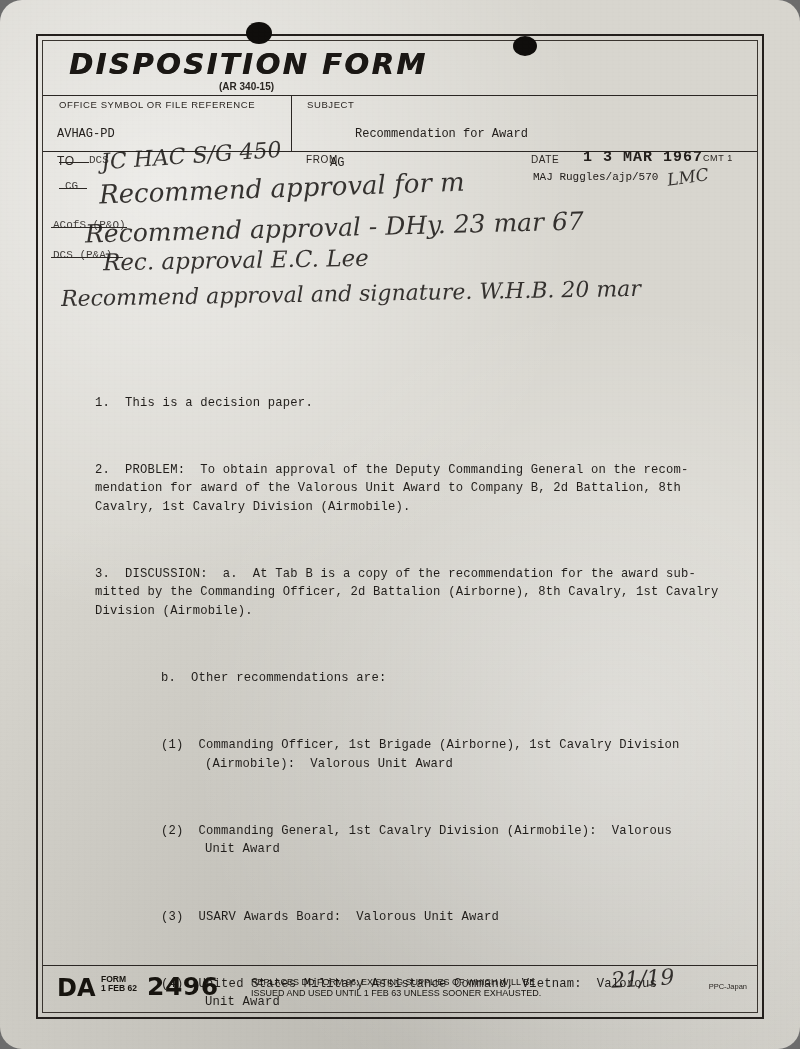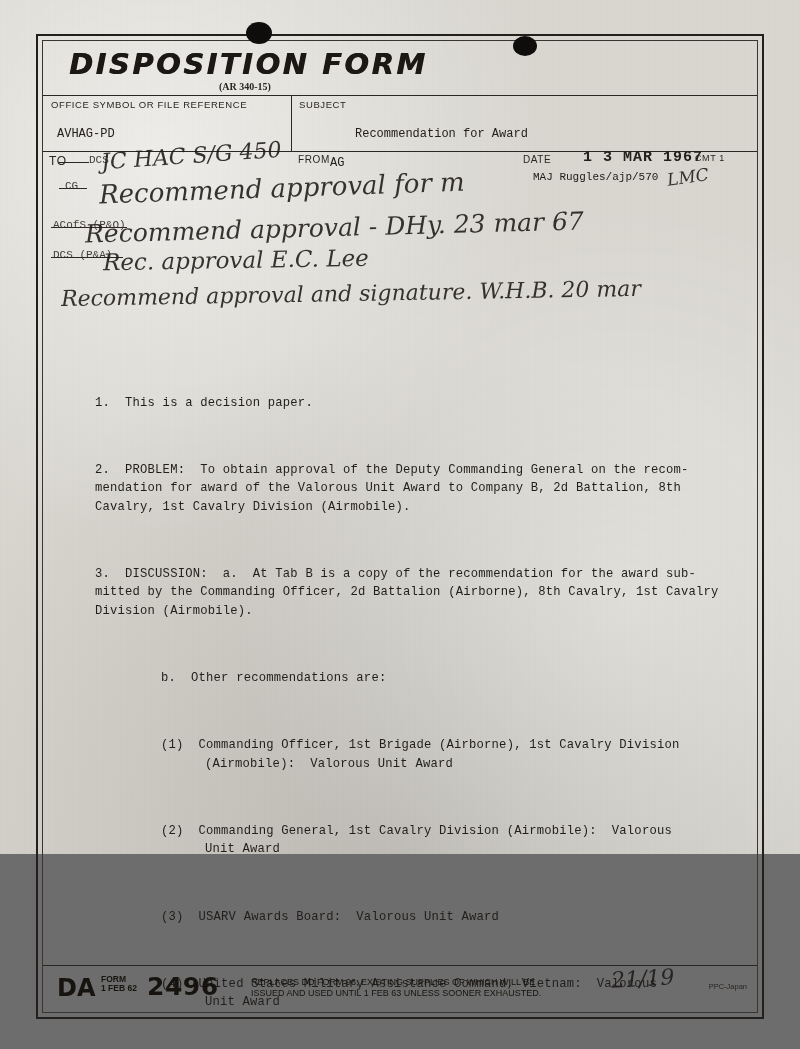--- a/index.html
+++ b/index.html
@@ -9,27 +9,28 @@
   }
   body {
     width: 800px;
     height: 1049px;
     overflow: hidden;
     font-family: "Liberation Mono", monospace;
   }
   .page {
     position: relative;
     width: 800px;
-    height: 854px;
+    height: 1049px;
     background: #d8d6cf;
     background-image:
        radial-gradient(circle at 20% 18%, rgba(255,255,255,0.55), rgba(255,255,255,0) 40%),
        radial-gradient(circle at 78% 70%, rgba(255,255,255,0.35), rgba(255,255,255,0) 45%),
        radial-gradient(circle at 50% 100%, rgba(120,118,110,0.30), rgba(255,255,255,0) 55%);
     box-sizing: border-box;
+    border-radius: 22px;
   }
   .noise {
     position: absolute;
     inset: 0;
     pointer-events: none;
     opacity: .35;
     background-image:
       repeating-linear-gradient(0deg, rgba(0,0,0,0.025) 0px, rgba(0,0,0,0) 2px, rgba(0,0,0,0) 4px),
       repeating-linear-gradient(90deg, rgba(0,0,0,0.02) 0px, rgba(0,0,0,0) 3px, rgba(0,0,0,0) 6px);
   }
@@ -69,21 +70,21 @@
     font-style: italic;
     font-size: 29px;
     letter-spacing: 2.5px;
     color: #1b1815;
     text-shadow: 0.5px 0 0 #1b1815;
   }
   .doc-subtitle {
     position: absolute;
     left: 176px;
     top: 40px;
-    font-family: Liberation Serif, serif;
+    font-family: Liberation Sans, sans-serif;
     font-weight: bold;
     font-size: 10px;
     color: #2a2622;
   }
 
   
   .punch {
     position: absolute;
     width: 26px;
     height: 22px;
@@ -102,20 +103,21 @@
     position: absolute;
     border-left: 1px solid #2b2724;
   }
 
   .hdr-label {
     position: absolute;
     font-family: "Liberation Sans", sans-serif;
     font-size: 9.5px;
     letter-spacing: .6px;
     color: #2b2622;
+    margin-left: 8px;
   }
   .typed {
     position: absolute;
     font-family: "Liberation Mono", monospace;
     font-size: 12px;
     color: #24201d;
     white-space: pre;
   }
   .typed.small { font-size: 11px; }
   .typed.big { font-size: 15px; letter-spacing: 1px; }

